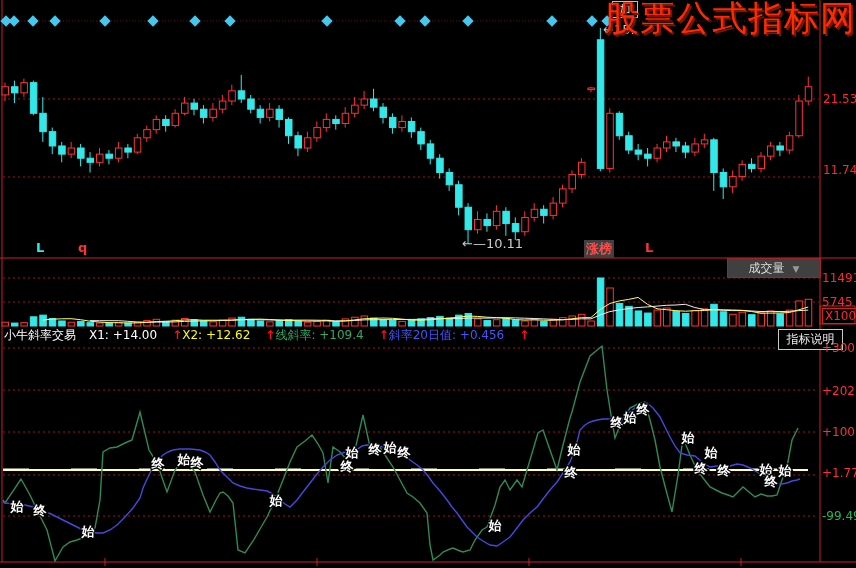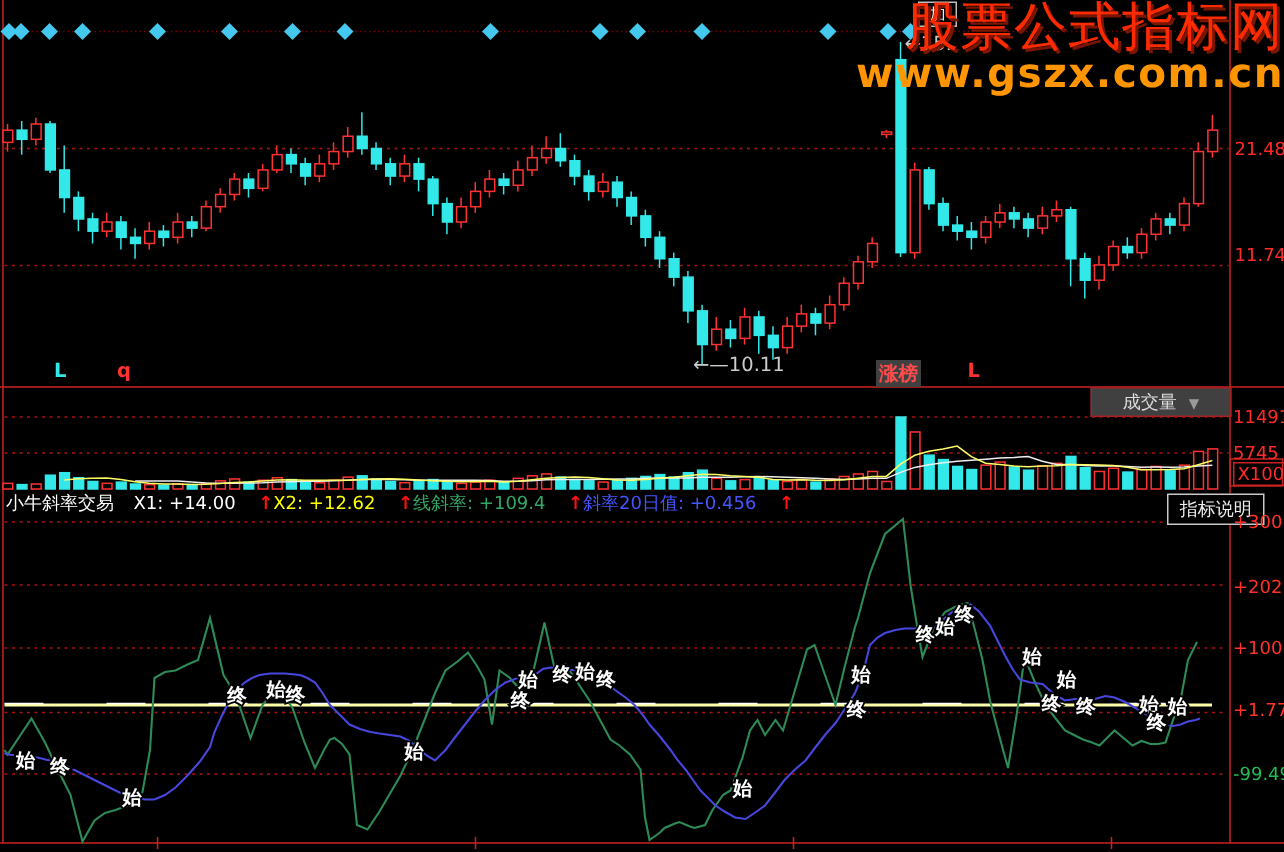--- a/index.html
+++ b/index.html
@@ -352,33 +352,32 @@
       <text x="724" y="475" fill="#fff" stroke="#000" stroke-width="2.5" paint-order="stroke" text-anchor="middle" font-size="13" font-weight="bold">终</text>
       <text x="766" y="474" fill="#fff" stroke="#000" stroke-width="2.5" paint-order="stroke" text-anchor="middle" font-size="13" font-weight="bold">始</text>
       <text x="771" y="486" fill="#fff" stroke="#000" stroke-width="2.5" paint-order="stroke" text-anchor="middle" font-size="13" font-weight="bold">终</text>
       <text x="785" y="475" fill="#fff" stroke="#000" stroke-width="2.5" paint-order="stroke" text-anchor="middle" font-size="13" font-weight="bold">始</text>
     </svg>
 
   <div class="ovl" id="addbtn">加</div>
 
   <div class="ovl" id="wm">
     <div class="l1">股票公式指标网</div>
-    <div class="l2">www.gszx.com.cn</div>
   </div>
 
   <div class="tag" id="hightag" style="left:603px;top:22px;">←15.</div>
   <div class="tag" id="lowtag" style="left:462px;top:236px;">←—10.11</div>
 
   <div class="ovl" id="voldrop">
     <span>成交量</span><span class="caret">▼</span>
   </div>
 
   <div class="hdr-row" id="indhdr" style="top:327px;"><span class="fld" style="color: rgb(255, 255, 255);">小牛斜率交易</span><span class="fld" style="color: rgb(255, 255, 255);">X1: +14.00</span><span class="arr">↑</span><span class="fld" style="color: rgb(255, 255, 0);">X2: +12.62</span><span class="arr">↑</span><span class="fld" style="color: rgb(51, 168, 102);">线斜率: +109.4</span><span class="arr">↑</span><span class="fld" style="color: rgb(68, 85, 255);">斜率20日值: +0.456</span><span class="arr">↑</span></div>
   <div class="ovl" id="indbtn">指标说明</div>
-<div style="position:absolute;z-index:2;left:823px;top:92px;font-size:12px;color:#ff2a2a;">21.48</div>
+<div style="position:absolute;z-index:2;left:823px;top:92px;font-size:12px;color:#ff2a2a;">21.53</div>
     <div style="position:absolute;z-index:2;left:823px;top:163px;font-size:12px;color:#ff2a2a;">11.74</div>
     <div style="position:absolute;z-index:2;left:822px;top:271px;font-size:12px;color:#ff2a2a;">11491</div>
     <div style="position:absolute;z-index:2;left:822px;top:295px;font-size:12px;color:#ff2a2a;">5745</div>
     <div style="position:absolute;z-index:2;left:822px;top:308px;font-size:12px;color:#ff2a2a;" class="x1000">X1000</div>
     <div style="position:absolute;z-index:2;left:822px;top:341px;font-size:12px;color:#ff3328;">+300.9</div>
     <div style="position:absolute;z-index:2;left:822px;top:384px;font-size:12px;color:#ff3328;">+202.0</div>
     <div style="position:absolute;z-index:2;left:822px;top:425px;font-size:12px;color:#ff3328;">+100.7</div>
     <div style="position:absolute;z-index:2;left:822px;top:466px;font-size:12px;color:#ff3328;">+1.77</div>
     <div style="position:absolute;z-index:2;left:822px;top:509px;font-size:12px;color:#22bb55;">-99.49</div>
     <div style="position:absolute;z-index:2;left:36px;top:240px;font-size:13px;font-weight:bold;color:#33e8e8;">L</div>

